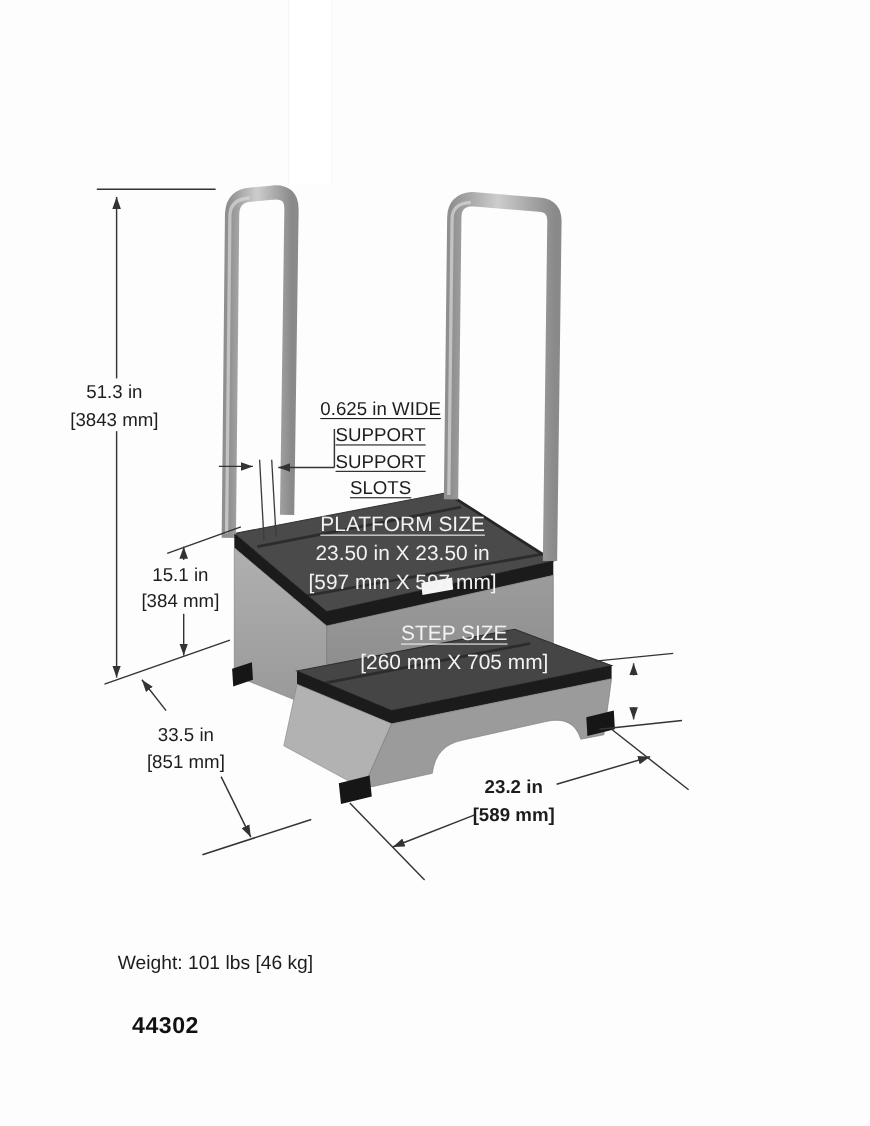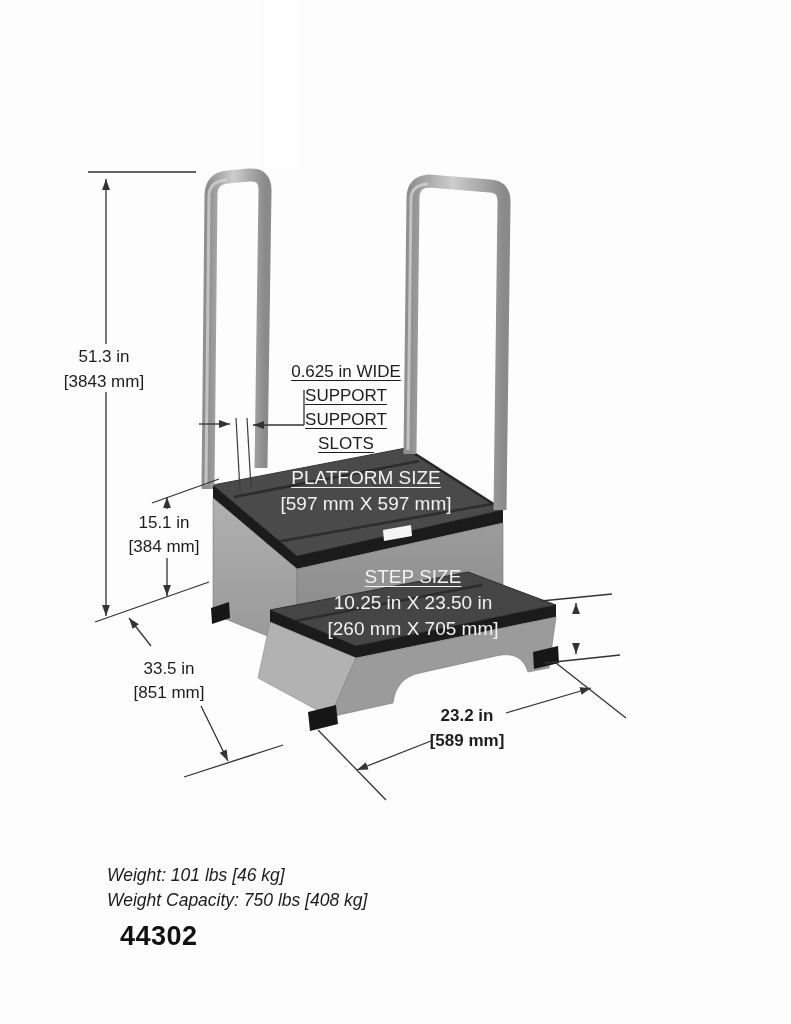--- a/index.html
+++ b/index.html
@@ -25,25 +25,25 @@
     white-space:nowrap;
     transform:translateX(-50%);
     color:#1d1d1d;
   }
   .lbl .u{text-decoration:underline;text-underline-offset:3px;}
   .lbl.white{color:#f2f2f2;line-height:26px;font-size:19px;}
   .lbl.lh25{line-height:25px;}
   .footer-block{
     position:absolute;left:107px;top:863px;
     font-size:17.5px;line-height:25px;
-    text-align:left;color:#1c1c1c;white-space:nowrap;font-style:italic;
+    text-align:right;color:#1c1c1c;white-space:nowrap;
   }
   .model-number{
     position:absolute;left:120px;top:921px;
-    font-size:27px;font-weight:700;letter-spacing:0.5px;color:#111;
+    font-size:21px;font-weight:700;letter-spacing:0.5px;color:#111;
     white-space:nowrap;
   }
 </style>
 </head>
 <body>
 
 <div class="page">
 
   <div class="scan-band"></div>
 
@@ -137,45 +137,44 @@
 
   <div class="lbl" style="left:346px;top:333px;margin-top:27px;">
     <div class="u">0.625 in WIDE</div>
     <div class="u">SUPPORT</div>
     <div class="u">SUPPORT</div>
     <div class="u">SLOTS</div>
   </div>
 
   <div class="lbl white" style="left:366px;top:465px;">
     <div class="u">PLATFORM SIZE</div>
+    <div>23.50 in X 23.50 in</div>
     <div>[597 mm X 597 mm]</div>
   </div>
 
   <div class="lbl" style="left:164px;top:511px;">
     <div>15.1 in</div>
     <div>[384 mm]</div>
   </div>
 
   <div class="lbl white" style="left:413px;top:564px;">
     <div class="u">STEP SIZE</div>
-    <div>10.25 in X 23.50 in</div>
     <div>[260 mm X 705 mm]</div>
   </div>
 
 
   <div class="lbl" style="left:169px;top:657px;">
     <div>33.5 in</div>
     <div>[851 mm]</div>
   </div>
 
   <div class="lbl lh25" style="left:467px;top:703px;font-weight:bold;">
     <div>23.2 in</div>
     <div>[589 mm]</div>
   </div>
 
   <div class="footer-block">
     <div>Weight: 101 lbs [46 kg]</div>
-    <div>Weight Capacity: 750 lbs [408 kg]</div>
   </div>
 
   <div class="model-number">44302</div>
 
 </div>
 
 </body></html>

